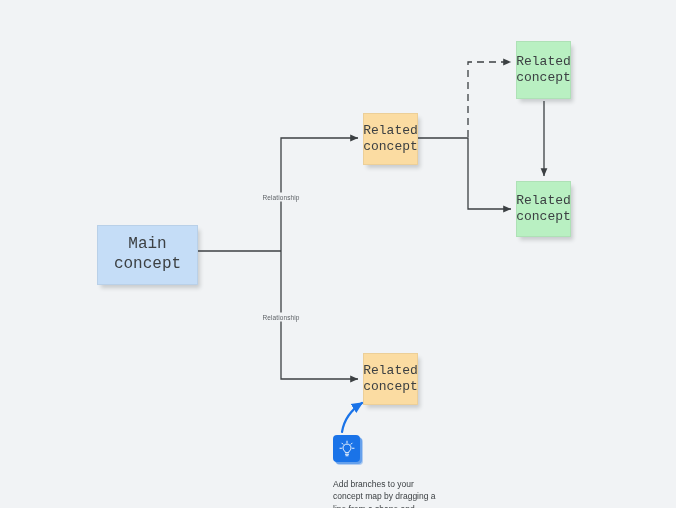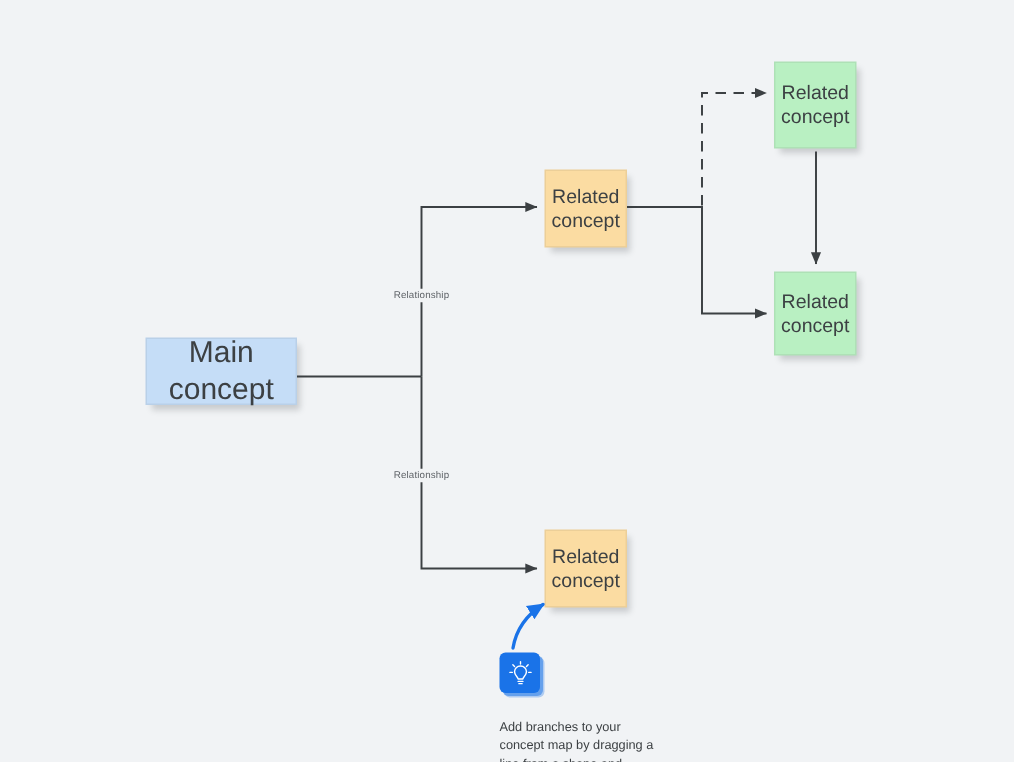--- a/index.html
+++ b/index.html
@@ -37,23 +37,23 @@
     text-align: center;
     color: #3c4043;
     line-height: 1.22;
     border: 1px solid rgba(0,0,0,0.06);
     box-shadow: 3px 4px 4px -1px rgba(60,64,67,0.22);
   }
   .node-main {
     left: 97px;
     top: 225px;
     width: 101px;
-    height: 45px;
+    height: 60px;
     background: #c5ddf7;
-    font-size: 20px;
+    font-size: 16px;
   }
   .node-rel-1 {
     left: 363px;
     top: 113px;
     width: 55px;
     height: 52px;
     background: #fbdca2;
     font-size: 13px;
   }
   .node-rel-2 {
@@ -76,20 +76,21 @@
     left: 363px;
     top: 353px;
     width: 55px;
     height: 52px;
     background: #fbdca2;
     font-size: 13px;
   }
   .node-text {
     display: block;
     padding: 0 3px;
+    font-family: Liberation Mono, monospace;
   }
   .edge-label {
     position: absolute;
     font-size: 6.5px;
     color: #5f6368;
     background: #f1f3f5;
     padding: 1px 3px;
     letter-spacing: 0.1px;
     white-space: nowrap;
     transform: translate(-50%, -50%);

